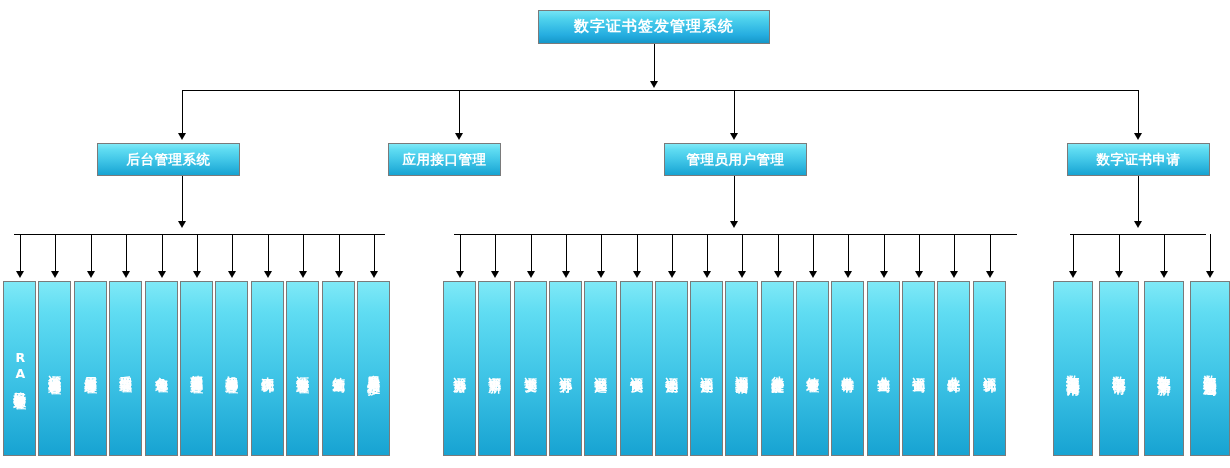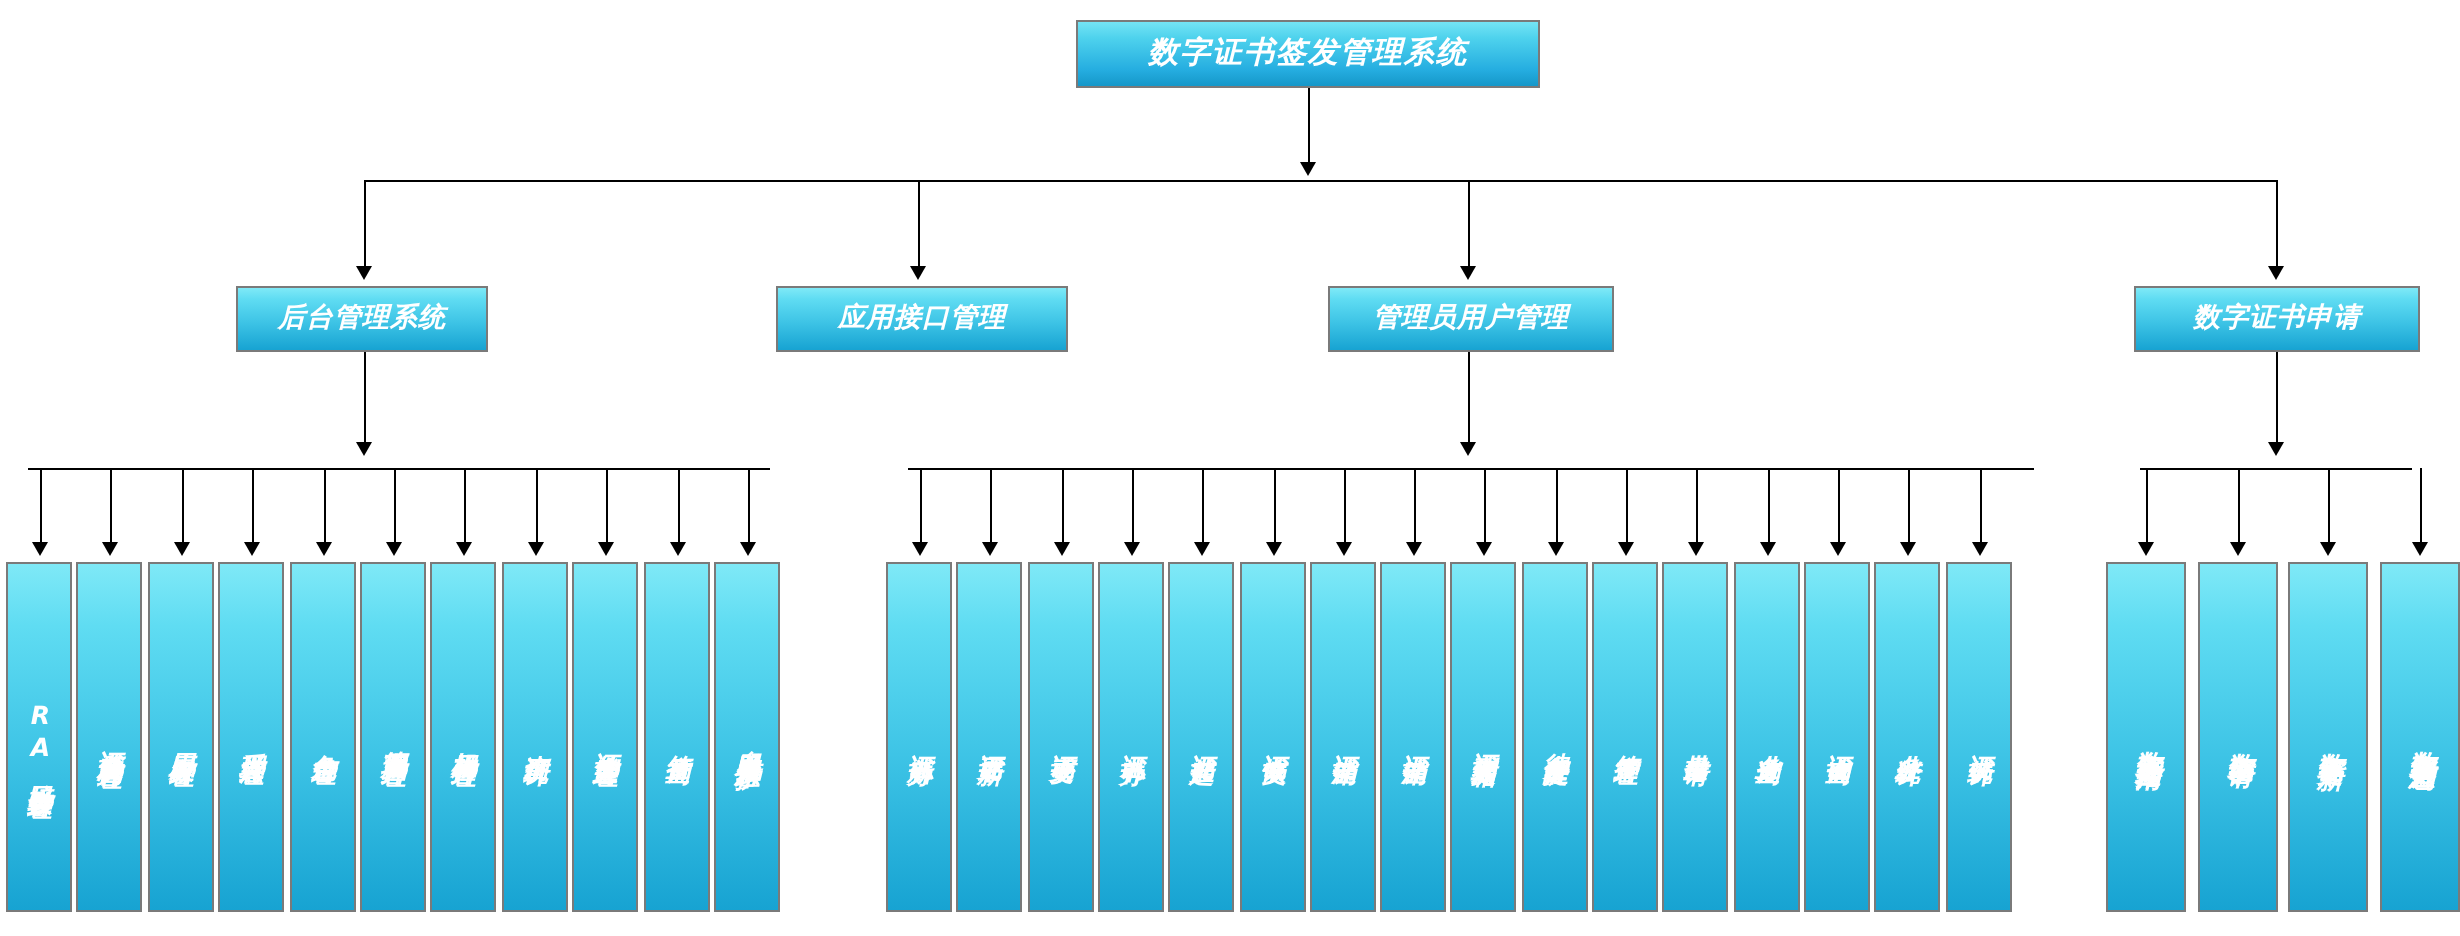--- a/index.html
+++ b/index.html
@@ -20,21 +20,20 @@
     position: absolute;
     box-sizing: border-box;
     border: 1px solid #7a7a7a;
     background: linear-gradient(to bottom, #7fe9f7 0%, #5fdcf2 18%, #3ec4e6 55%, #17a3d2 100%);
     color: #ffffff;
     font-weight: bold;
     display: flex;
     align-items: center;
     justify-content: center;
     line-height: 1.05;
-    font-style: italic;
   }
 
   
   #root-node {
     left: 538px;
     top: 10px;
     width: 232px;
     height: 34px;
     font-size: 15px;
     letter-spacing: 1px;
@@ -102,23 +101,23 @@
 
 <div class="vline" style="left:459px; top:90px; height:44px;"></div>
 <div class="arrow" style="left:455px; top:133px;"></div>
 
 <div class="vline" style="left:734px; top:90px; height:44px;"></div>
 <div class="arrow" style="left:730px; top:133px;"></div>
 
 <div class="vline" style="left:1138px; top:90px; height:44px;"></div>
 <div class="arrow" style="left:1134px; top:133px;"></div>
 
-<div class="node lvl2" style="left:118px; width:126px;">后台管理系统</div>
-
-<div class="node lvl2" style="left:388px; width:146px;">应用接口管理</div>
+<div class="node lvl2" style="left:97px; width:143px;">后台管理系统</div>
+
+<div class="node lvl2" style="left:388px; width:113px;">应用接口管理</div>
 
 <div class="node lvl2" style="left:664px; width:143px;">管理员用户管理</div>
 
 <div class="node lvl2" style="left:1067px; width:143px;">数字证书申请</div>
 
 <div class="vline" style="left:182px; top:176px; height:46px;"></div>
 <div class="arrow" style="left:178px; top:221px;"></div>
 <div class="hline" style="left:14px; top:234px; width:371px;"></div>
 
 <div class="vline" style="left:734px; top:176px; height:46px;"></div>

